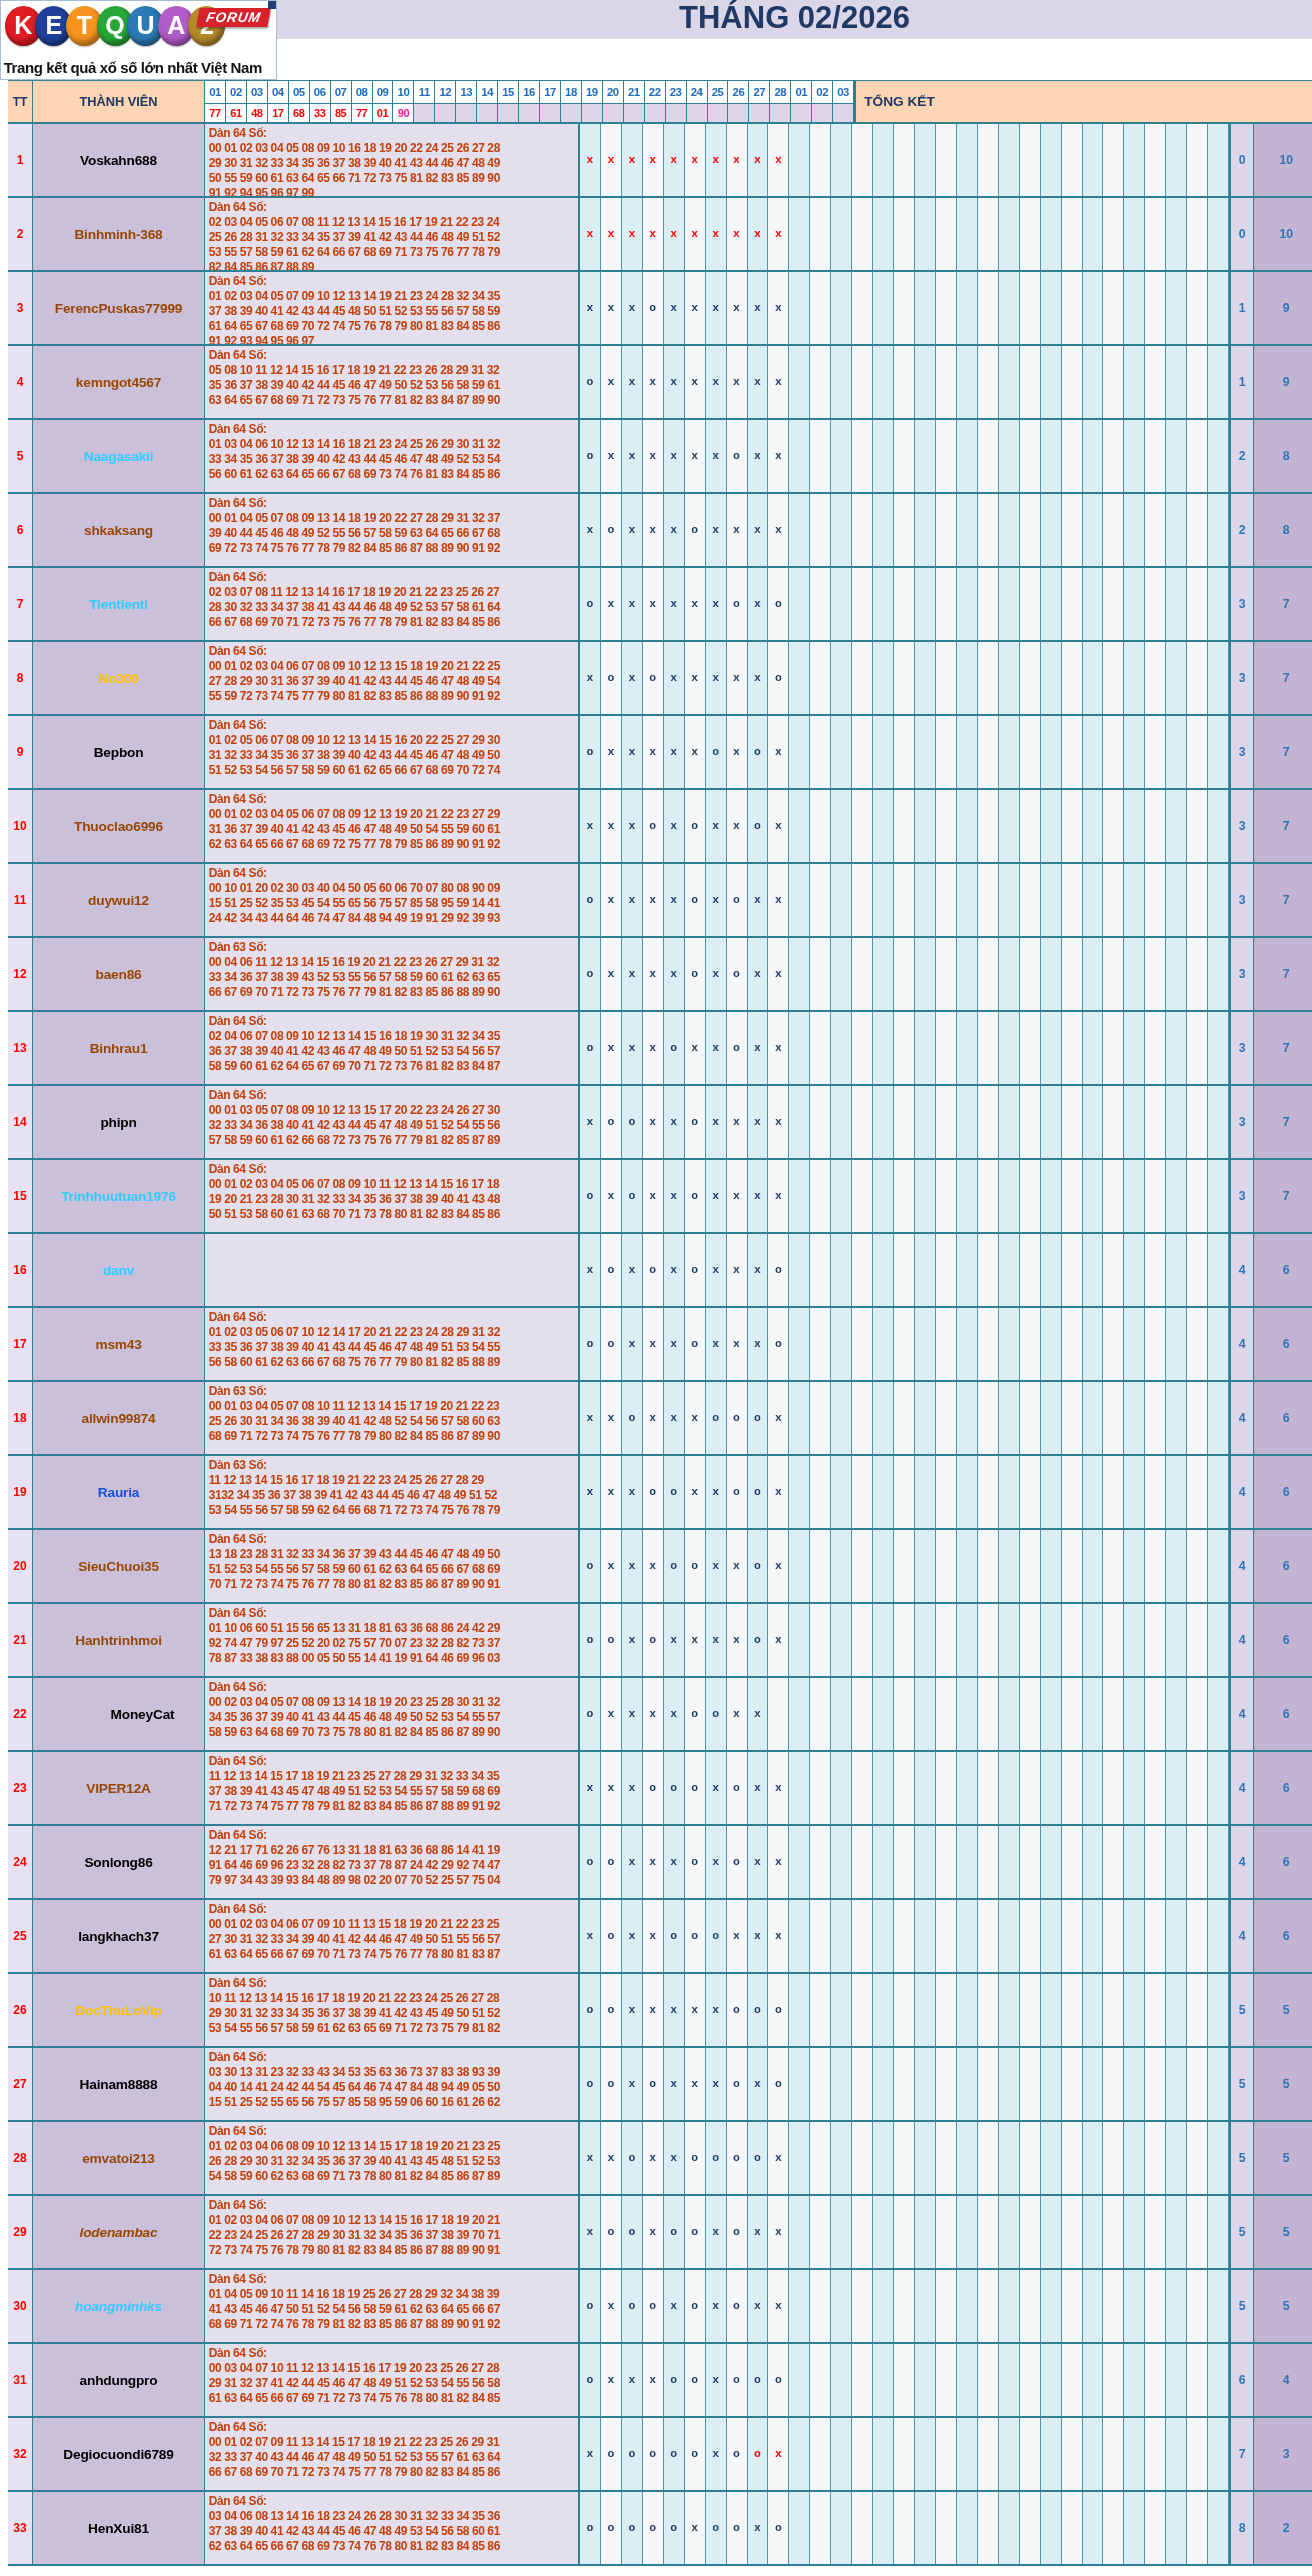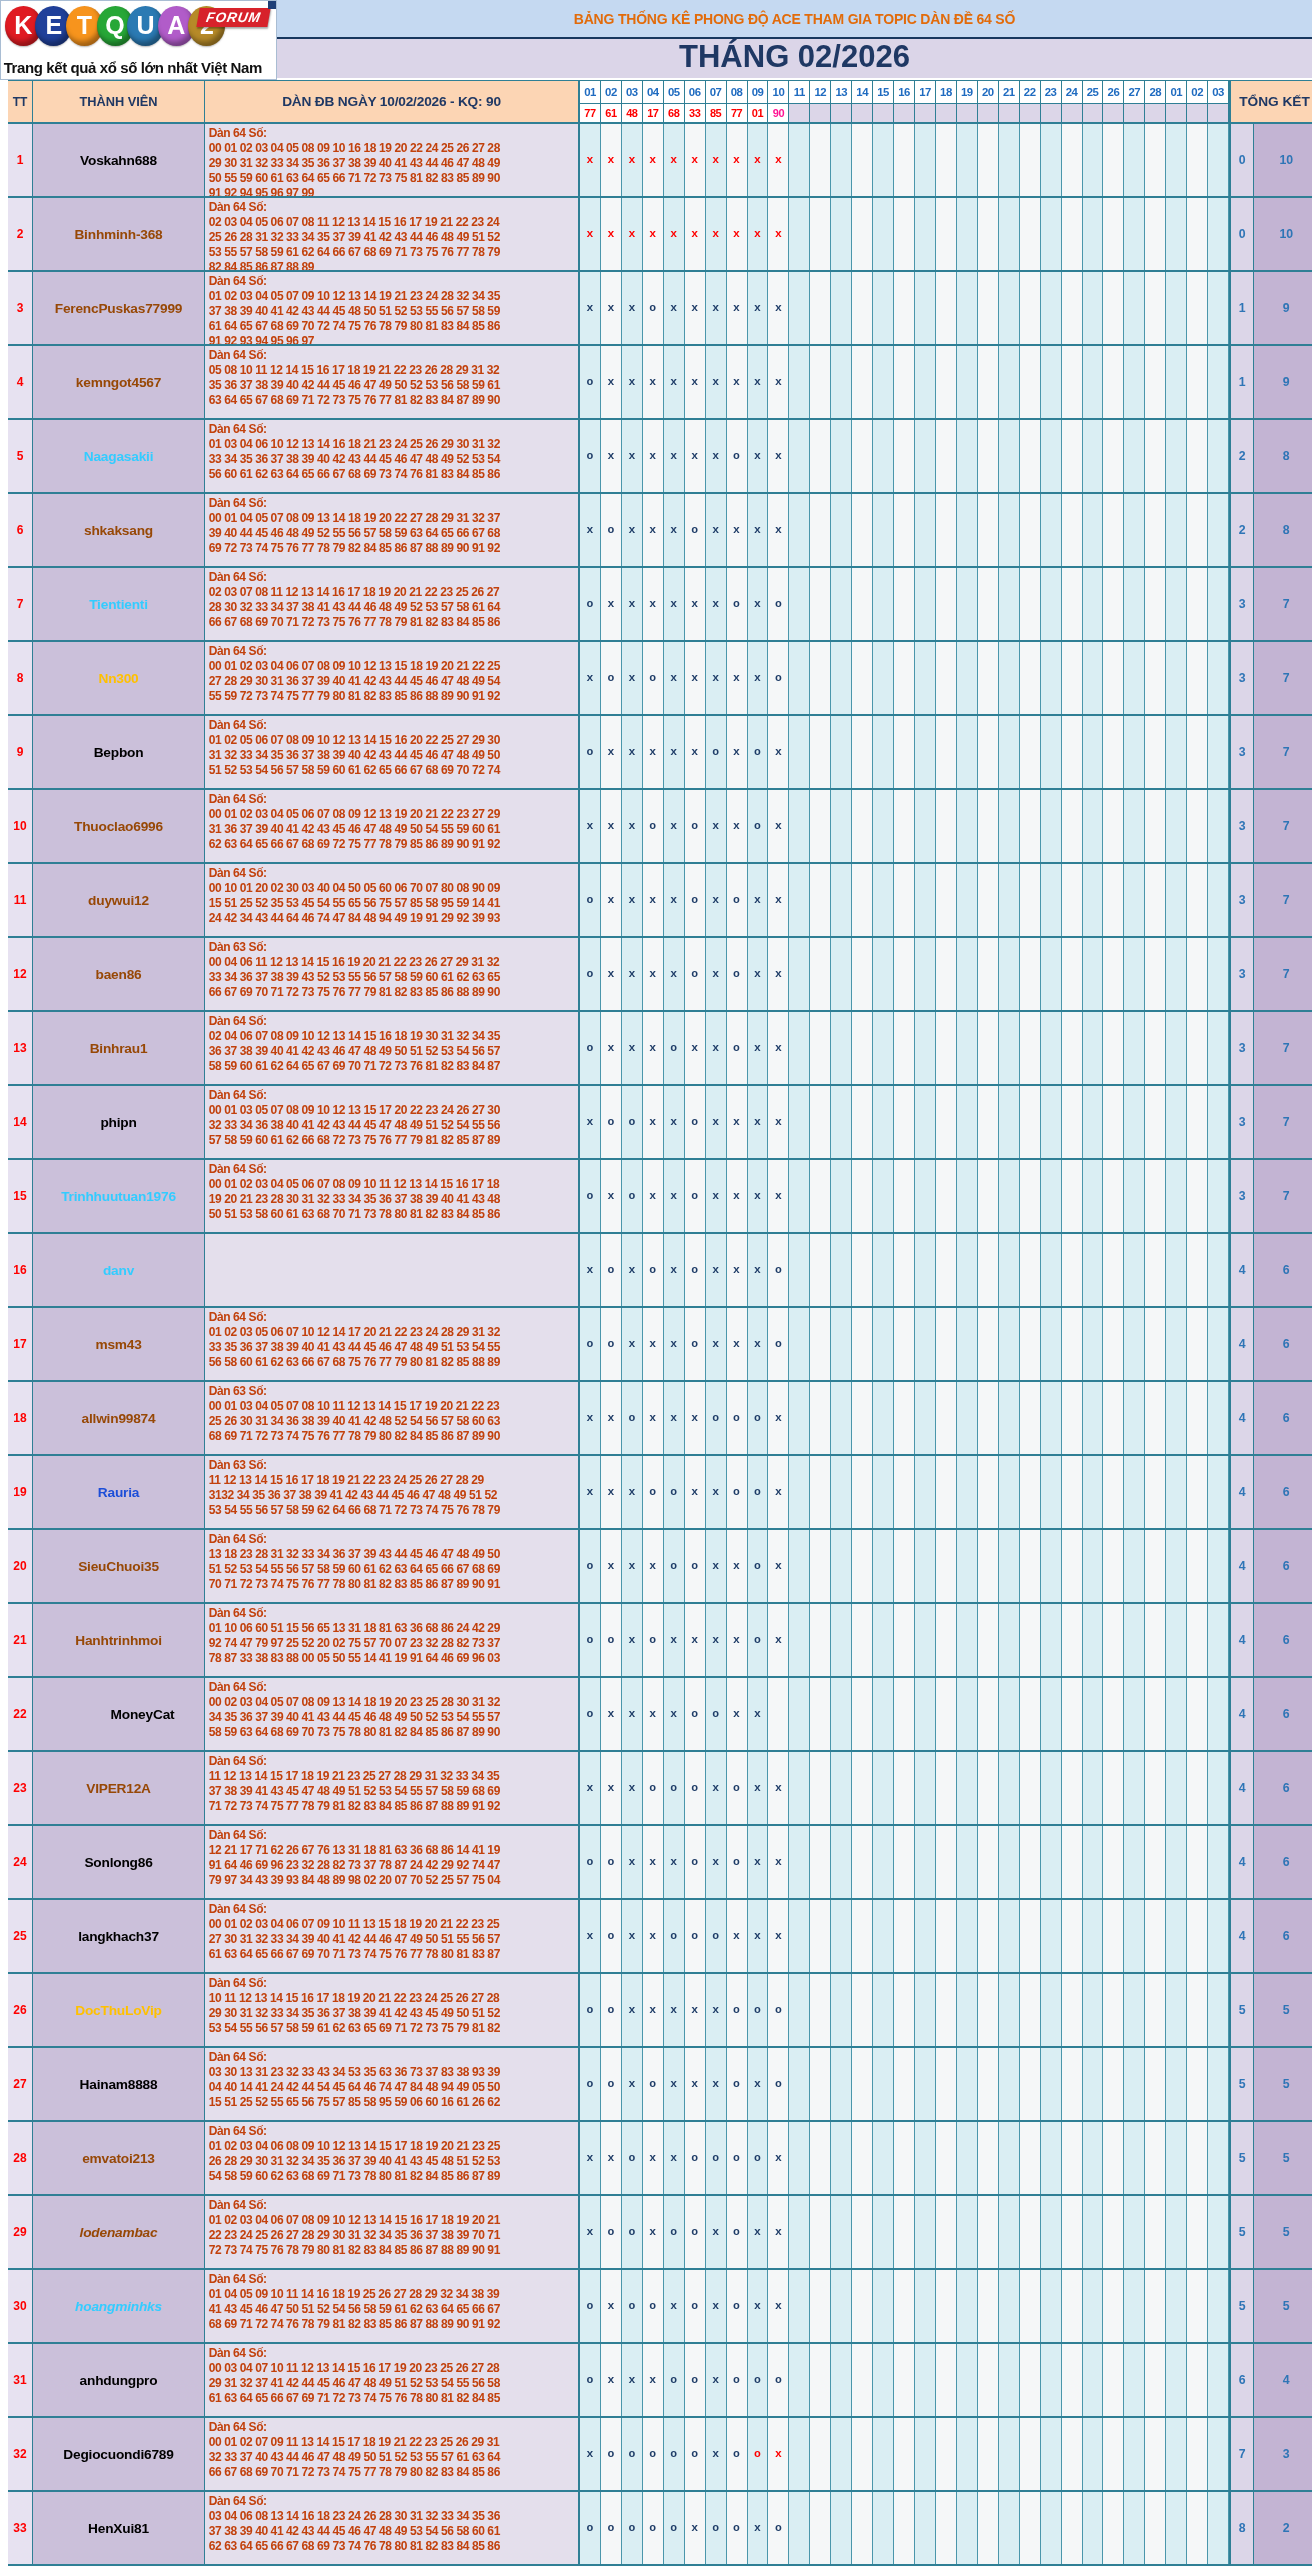--- a/index.html
+++ b/index.html
@@ -79,34 +79,30 @@
           <div class="logo-letter" style="background: rgb(39, 167, 55);">Q</div>
           <div class="logo-letter" style="background: rgb(43, 122, 179);">U</div>
           <div class="logo-letter" style="background: rgb(177, 92, 201);">A</div>
           <div class="logo-letter" style="background: rgb(182, 138, 40);">2</div>
         </div>
       <div class="forum-badge">FORUM</div>
       <div class="tagline">Trang kết quả xổ số lớn nhất Việt Nam</div>
       <div class="logo-corner"></div>
     </div>
     <div class="top-right">
-      <div class="title-band">
-        <span>BẢNG THỐNG KÊ PHONG ĐỘ ACE THAM GIA TOPIC DÀN ĐỀ 64 SỐ</span>
-      </div>
       <div class="month-band">
         <span>THÁNG 02/2026</span>
       </div>
     </div>
   </div>
 
   <div class="grid">
     <div class="hdr">
       <div class="cell c-tt">TT</div>
       <div class="cell c-name">THÀNH VIÊN</div>
-      <div class="cell c-dan">DÀN ĐB NGÀY 10/02/2026 - KQ: 90</div>
       <div class="c-days days-stack">
         <div class="dates-row" id="datesRow">
             <div class="date-cell">01</div>
             <div class="date-cell">02</div>
             <div class="date-cell">03</div>
             <div class="date-cell">04</div>
             <div class="date-cell">05</div>
             <div class="date-cell">06</div>
             <div class="date-cell">07</div>
             <div class="date-cell">08</div>

